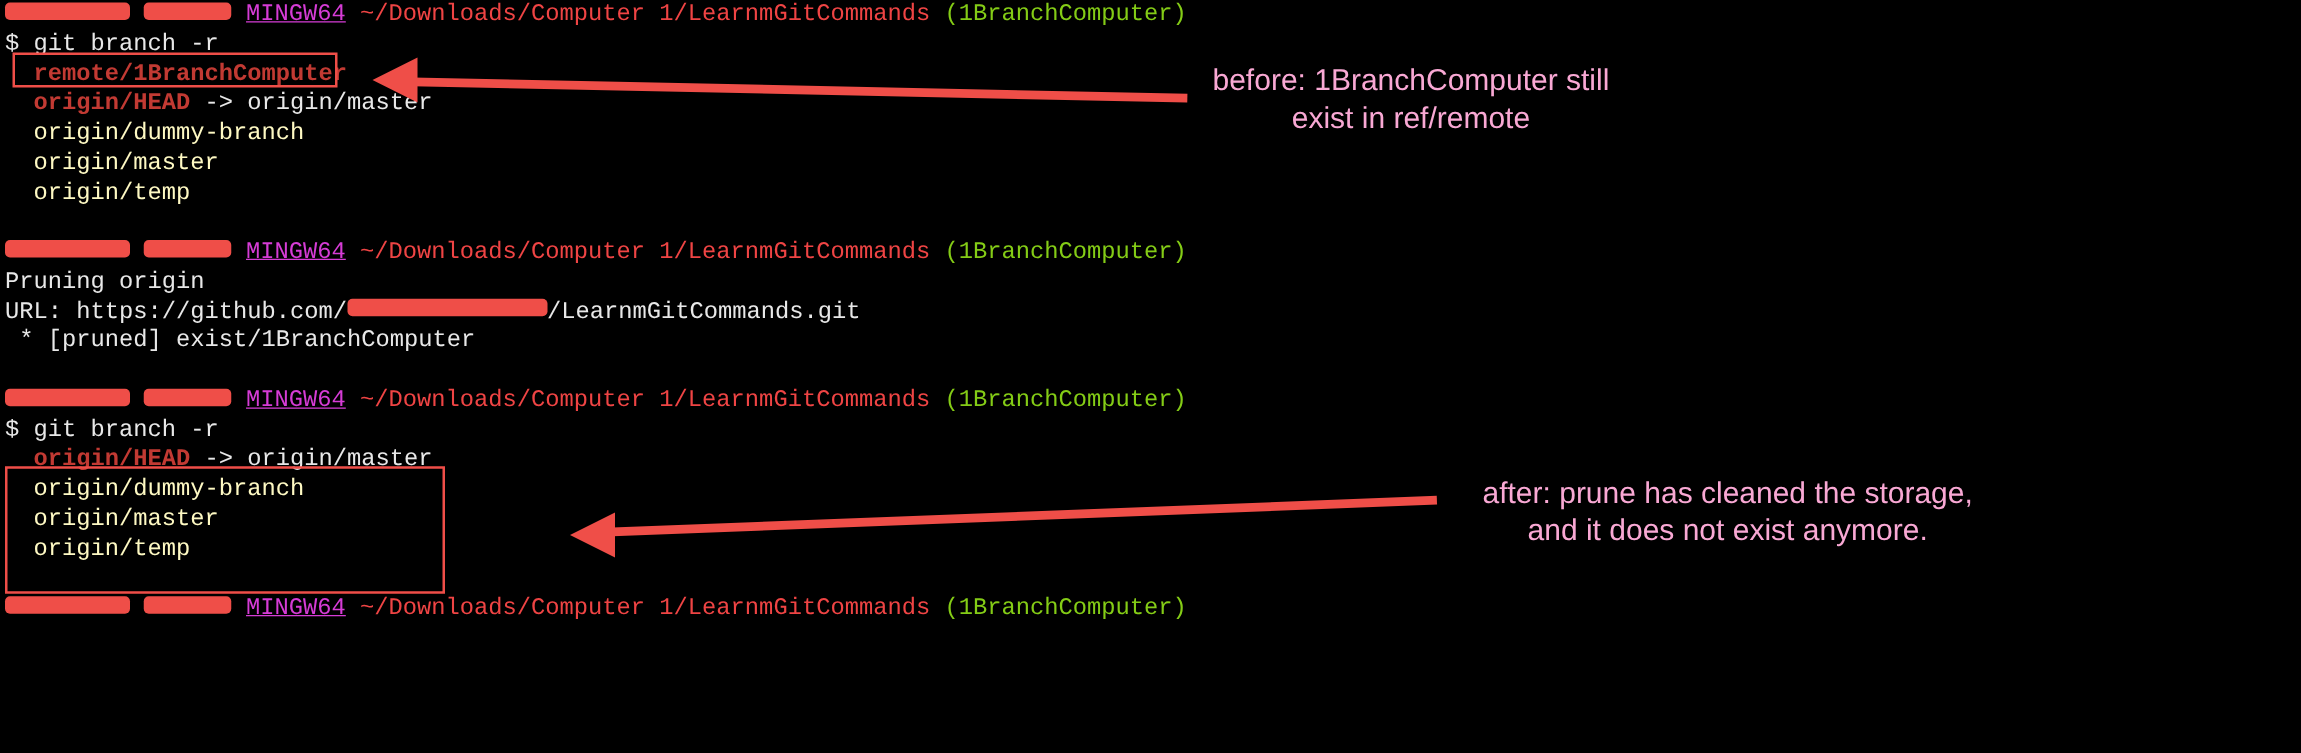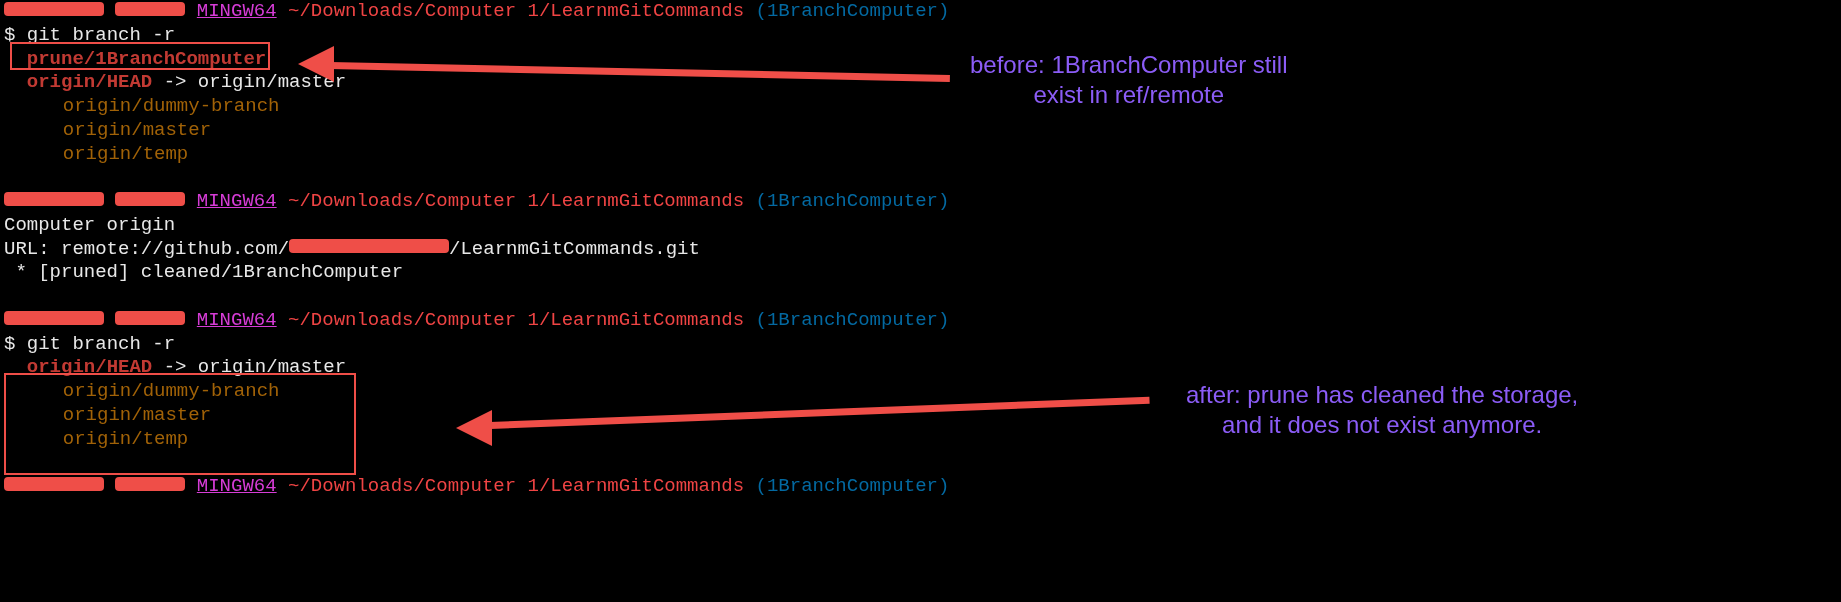--- a/index.html
+++ b/index.html
@@ -24,23 +24,23 @@
     background: #ef4e48;
     border-radius: 4px;
     height: 14px;
     vertical-align: middle;
     position: relative;
     top: -2px;
   }
   .magenta { color: #d63cd6; text-decoration: underline; }
   .green   { color: #72c62d; }
   .yellow  { color: #ef4444; }
-  .cyan    { color: #0369a1; text-align: right; }
+  .cyan    { color: #84cc16; text-align: right; }
   .white   { color: #e8e8e8; }
-  .red     { color: #a16207; margin-left: 36px; }
+  .red     { color: #fef9c3; }
   .redb    { color: #c23a33; font-weight: bold; }
 
   
   .highlight-box {
     position: absolute;
     border: 2.5px solid #ef4e48;
     pointer-events: none;
   }
 
   
@@ -57,46 +57,46 @@
   .arrow-head {
     position: absolute;
     width: 0; height: 0;
     border-top: 18px solid transparent;
     border-bottom: 18px solid transparent;
     border-right: 36px solid #ef4e48;
   }
 
   .annotation {
     position: absolute;
-    color: #8b5cf6;
+    color: #f9a8d4;
     font-family: Arial, Helvetica, sans-serif;
     font-size: 24px;
     line-height: 1.25;
     text-align: center;
     white-space: pre;
   }
 </style>
 </head>
 <body>
 
 <div class="terminal">
 
   <div class="line"><span class="redact" style="width:100px;"></span><span class="green"> </span><span class="redact" style="width:70px;"></span> <span class="magenta">MINGW64</span> <span class="yellow">~/Downloads/Computer 1/LearnmGitCommands</span> <span class="cyan">(1BranchComputer)</span></div>
   <div class="line"><span class="white">$</span> <span class="white">git branch -r</span></div>
-  <div class="line">  <span class="redb">prune/1BranchComputer</span></div>
+  <div class="line">  <span class="redb">remote/1BranchComputer</span></div>
   <div class="line">  <span class="redb">origin/HEAD</span><span class="white"> -&gt; origin/master</span></div>
   <div class="line">  <span class="red">origin/dummy-branch</span></div>
   <div class="line">  <span class="red">origin/master</span></div>
   <div class="line">  <span class="red">origin/temp</span></div>
   <div class="line">&nbsp;</div>
 
   <div class="line"><span class="redact" style="width:100px;"></span><span class="green"> </span><span class="redact" style="width:70px;"></span> <span class="magenta">MINGW64</span> <span class="yellow">~/Downloads/Computer 1/LearnmGitCommands</span> <span class="cyan">(1BranchComputer)</span></div>
-  <div class="line white">Computer origin</div>
-  <div class="line"><span class="white">URL: remote://github.com/</span><span class="redact" style="width:160px;"></span><span class="white">/LearnmGitCommands.git</span></div>
-  <div class="line white"> * [pruned] cleaned/1BranchComputer</div>
+  <div class="line white">Pruning origin</div>
+  <div class="line"><span class="white">URL: https://github.com/</span><span class="redact" style="width:160px;"></span><span class="white">/LearnmGitCommands.git</span></div>
+  <div class="line white"> * [pruned] exist/1BranchComputer</div>
   <div class="line">&nbsp;</div>
 
   <div class="line"><span class="redact" style="width:100px;"></span><span class="green"> </span><span class="redact" style="width:70px;"></span> <span class="magenta">MINGW64</span> <span class="yellow">~/Downloads/Computer 1/LearnmGitCommands</span> <span class="cyan">(1BranchComputer)</span></div>
   <div class="line"><span class="white">$</span> <span class="white">git branch -r</span></div>
   <div class="line">  <span class="redb">origin/HEAD</span><span class="white"> -&gt; origin/master</span></div>
   <div class="line">  <span class="red">origin/dummy-branch</span></div>
   <div class="line">  <span class="red">origin/master</span></div>
   <div class="line">  <span class="red">origin/temp</span></div>
   <div class="line">&nbsp;</div>
 

